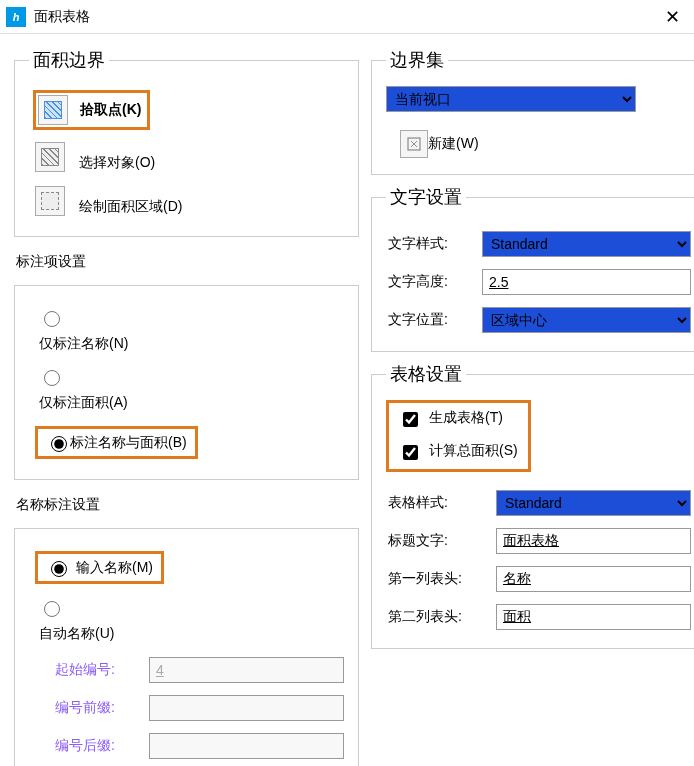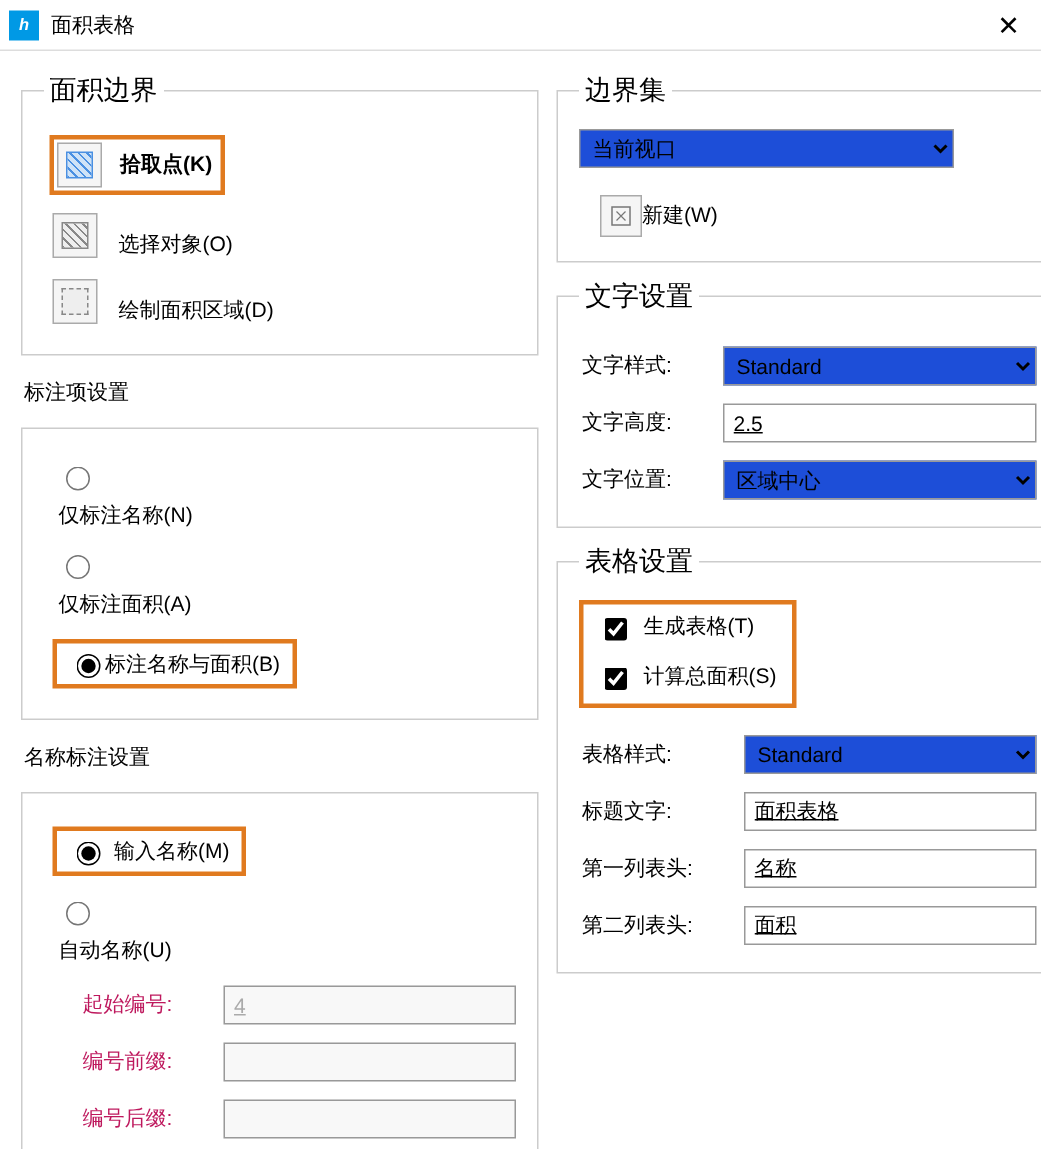--- a/index.html
+++ b/index.html
@@ -136,21 +136,21 @@
   .field-row {
     display: flex;
     align-items: center;
     gap: 14px;
     margin: 8px 0 12px 2px;
   }
   .field-row label {
     min-width: 80px;
     color: #000;
   }
-  .field-row.disabled label { color: #be185d; }
+  .field-row.disabled label { color: #8b5cf6; }
   .field-row input[type=text] {
     height: 26px;
     padding: 0 6px;
     border: 1px solid #999;
     font-size: 14px;
     font-family: inherit;
     flex: 1;
     min-width: 0;
     text-decoration: underline;
   }

